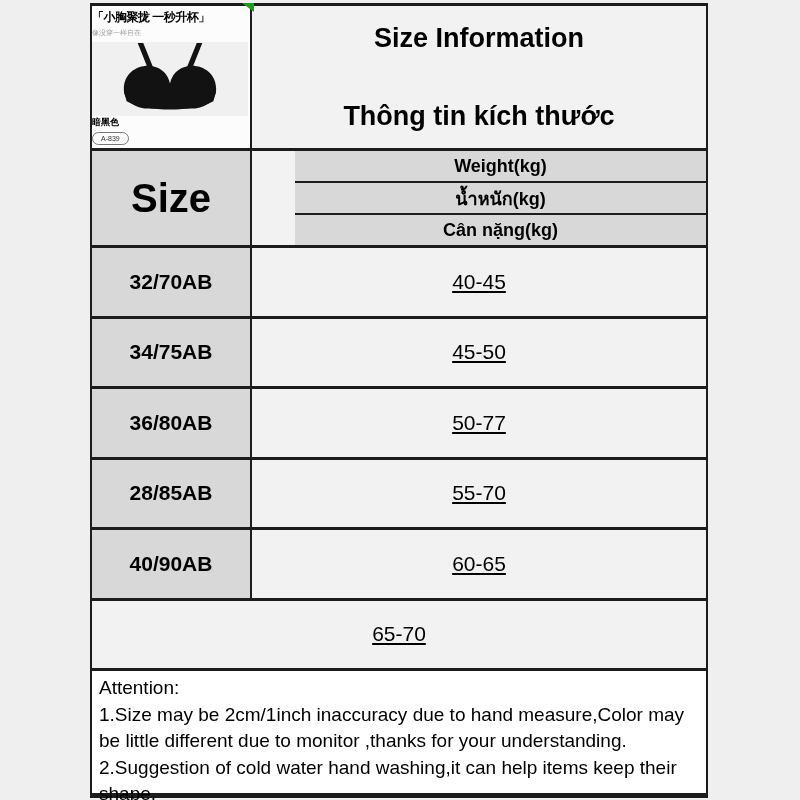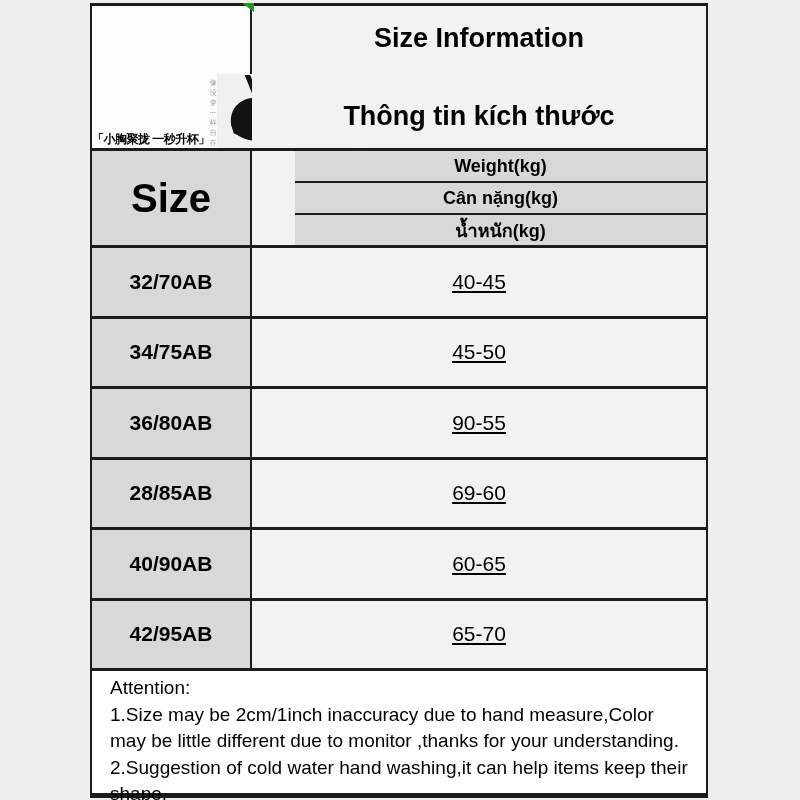--- a/index.html
+++ b/index.html
@@ -14,25 +14,25 @@
     box-sizing:border-box;
     border:3px solid #1c1c1c;border-bottom-width:5px;border-left-width:2px;border-right-width:2px;
     background:#f2f2f2;
     display:flex;flex-direction:column;
   }
   .band{display:flex;border-bottom:3px solid #1c1c1c;}
   .band-top{height:145px;box-sizing:border-box;}
   .band-size{height:97px;box-sizing:border-box;}
   .band-row{flex:1 1 0;box-sizing:border-box;justify-content:flex-end;}
   .band-attn{height:122px;box-sizing:border-box;background:#ffffff;
-    padding:4px 18px;font-size:19px;line-height:26.5px;}
+    padding:4px 7px;font-size:19px;line-height:26.5px;}
   .col-left{width:160px;flex:0 0 160px;border-right:2px solid #1c1c1c;box-sizing:border-box;}
   .col-right{flex:1 1 auto;display:flex;align-items:center;justify-content:center;text-decoration:underline;}
   
-  .product-cell{background:#fcfcfc;display:flex;flex-direction:row;align-items:flex-end;padding-top:3px;}
+  .product-cell{background:#fcfcfc;display:flex;flex-direction:column;align-items:flex-start;padding-top:3px;}
   .p-title{font-size:12px;font-weight:bold;letter-spacing:-0.5px;white-space:nowrap;}
   .p-sub{font-size:7px;color:#a0a0a0;margin-top:2px;}
   .p-img{width:156px;height:74px;background:#f0f0f0;margin-top:4px;display:flex;align-items:center;justify-content:center;}
   .p-color{font-size:9px;font-weight:bold;margin-top:0;}
   .p-badge{font-size:7px;color:#333;border:1px solid #777;border-radius:7px;padding:0 8px;height:11px;line-height:11px;margin-top:3px;}
   .title-cell{background:#f2f2f2;display:flex;flex-direction:column;align-items:center;justify-content:center;gap:5px;}
   .t-en{font-size:27px;font-weight:bold;}
   .t-th{font-size:24px;font-weight:bold;}
   .t-vi{font-size:27px;font-weight:bold;}
   
@@ -76,47 +76,46 @@
     <div class="title-cell" style="flex:1 1 auto;gap:47px;">
       <div class="t-en">Size Information</div>
       <div class="t-vi">Thông tin kích thước</div>
     </div>
   </div>
 
   <div class="band band-size">
     <div class="col-left size-cell">Size</div>
     <div class="weight-stack">
       <div class="w-row">Weight(kg)</div>
+      <div class="w-row">น้ำหนัก(kg)</div>
       <div class="w-row">Cân nặng(kg)</div>
-      <div class="w-row">น้ำหนัก(kg)</div>
     </div>
   </div>
 
   <div class="band band-row">
     <div class="col-left cell-size">32/70AB</div>
     <div class="col-right cell-weight">40-45</div>
   </div>
   <div class="band band-row">
     <div class="col-left cell-size">34/75AB</div>
     <div class="col-right cell-weight">45-50</div>
   </div>
   <div class="band band-row">
     <div class="col-left cell-size">36/80AB</div>
-    <div class="col-right cell-weight">90-55</div>
+    <div class="col-right cell-weight">50-77</div>
   </div>
   <div class="band band-row">
     <div class="col-left cell-size">28/85AB</div>
-    <div class="col-right cell-weight">69-60</div>
+    <div class="col-right cell-weight">55-70</div>
   </div>
   <div class="band band-row">
     <div class="col-left cell-size">40/90AB</div>
     <div class="col-right cell-weight">60-65</div>
   </div>
   <div class="band band-row">
-    <div class="col-left cell-size">42/95AB</div>
     <div class="col-right cell-weight">65-70</div>
   </div>
 
   <div class="band-attn">
     <div class="attn-title">Attention:</div>
     <div class="attn-note">1.Size may be 2cm/1inch inaccuracy due to hand measure,Color may be little different due to monitor ,thanks for your understanding.</div>
     <div class="attn-note">2.Suggestion of cold water hand washing,it can help items keep their shape.</div>
   </div>
 
 </div>

